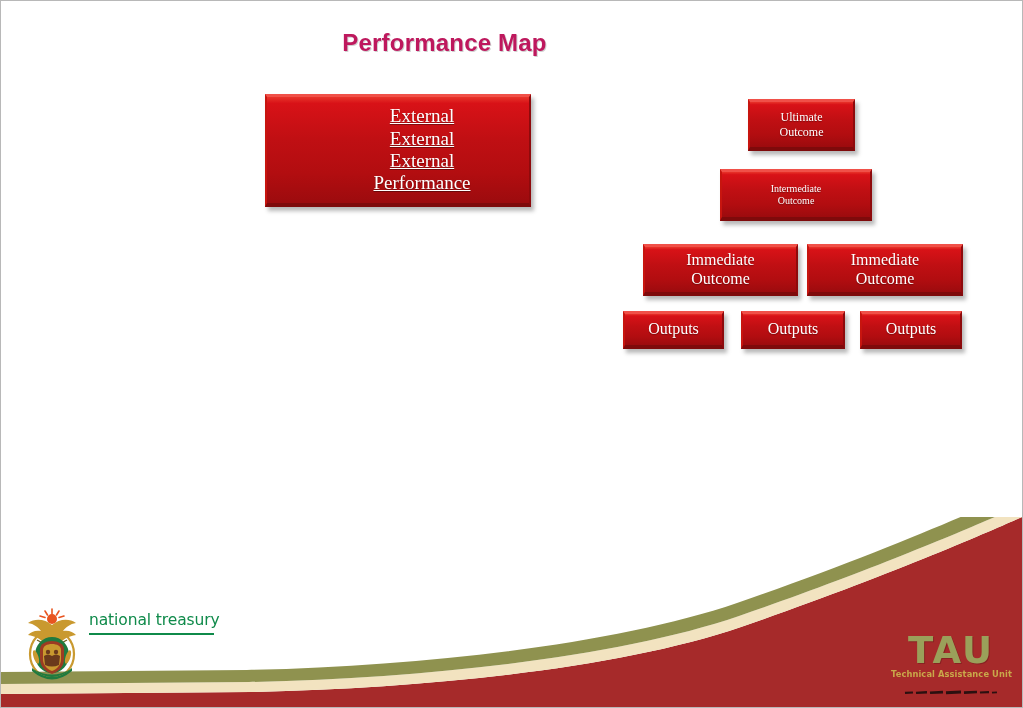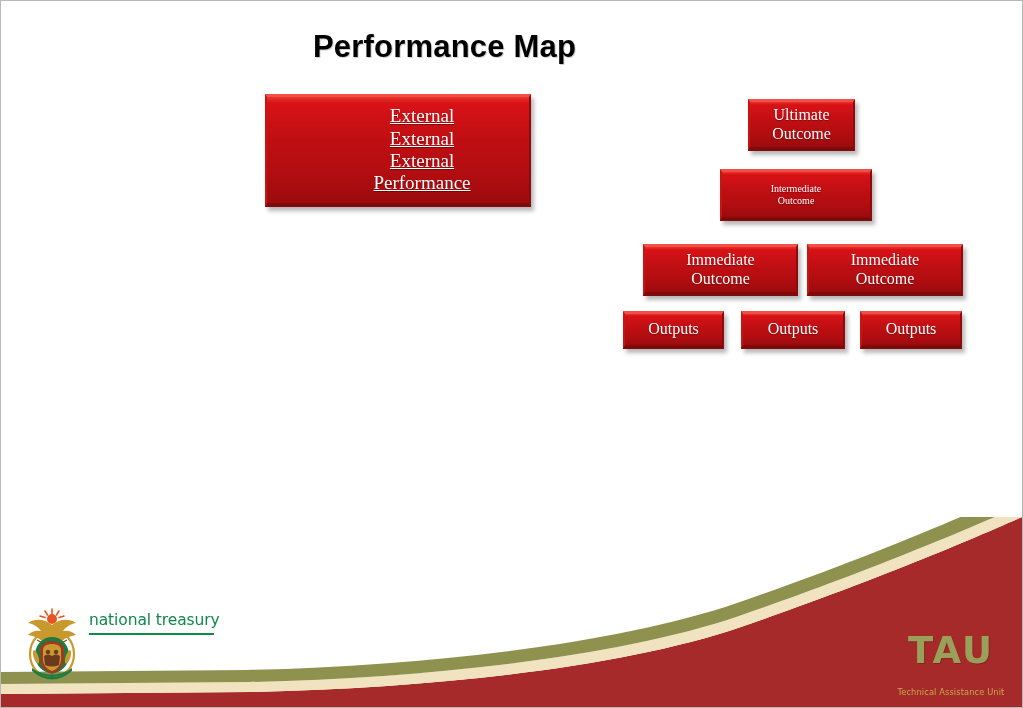--- a/index.html
+++ b/index.html
@@ -22,23 +22,23 @@
 
   
   #title {
     position: absolute;
     left: 0;
     top: 28px;
     width: 887px;
     text-align: center;
     font-family: "Liberation Sans", sans-serif;
     font-weight: bold;
-    font-size: 31px;
+    font-size: 24px;
     letter-spacing: 0.2px;
-    color: #000000;
+    color: #be185d;
     text-shadow: 1px 1px 0 rgba(170,170,170,0.55);
   }
 
   
   .redbox {
     position: absolute;
     box-sizing: border-box;
     background: linear-gradient(to bottom,
         #e8342a 0%,
         #d81217 6%,
@@ -67,21 +67,21 @@
     display: block;
     white-space: nowrap;
   }
   .redbox.underlined .ln {
     text-decoration: underline;
     text-underline-offset: 1px;
   }
 
   
   #box-external   { left: 264px; top: 93px;  width: 266px; height: 113px; font-size: 19px; padding-left: 48px; }
-  #box-ultimate   { left: 747px; top: 98px;  width: 107px; height: 52px;  font-size: 16px; }
+  #box-ultimate   { left: 747px; top: 98px;  width: 107px; height: 52px;  font-size: 12px; }
   #box-intermed   { left: 719px; top: 168px; width: 152px; height: 52px;  font-size: 10px; }
   #box-immed-1    { left: 642px; top: 243px; width: 155px; height: 52px;  font-size: 16px; }
   #box-immed-2    { left: 806px; top: 243px; width: 156px; height: 52px;  font-size: 16px; }
   #box-output-1   { left: 622px; top: 310px; width: 101px; height: 38px;  font-size: 16px; }
   #box-output-2   { left: 740px; top: 310px; width: 104px; height: 38px;  font-size: 16px; }
   #box-output-3   { left: 859px; top: 310px; width: 102px; height: 38px;  font-size: 16px; }
 
   
   #banner {
     position: absolute;
@@ -145,25 +145,25 @@
     font-family: "DejaVu Sans", sans-serif;
     font-weight: bold;
     font-size: 37px;
     line-height: 0.95;
     color: #9aa05a;
     letter-spacing: 2px;
     text-shadow: 1px 1px 0 rgba(0,0,0,0.18);
   }
   #tau-sub {
     font-family: "DejaVu Sans", sans-serif;
-    font-weight: normal;
+    font-weight: bold;
     font-size: 8.3px;
     color: #c9a84a;
     letter-spacing: 0.1px;
-    margin-top: 19px;
+    margin-top: 1px;
     white-space: nowrap;
   }
   #tau-dashes { margin-top: 2px; }
 </style>
 </head>
 <body>
 
 <div id="slide">
 
   <div id="title">Performance Map</div>

